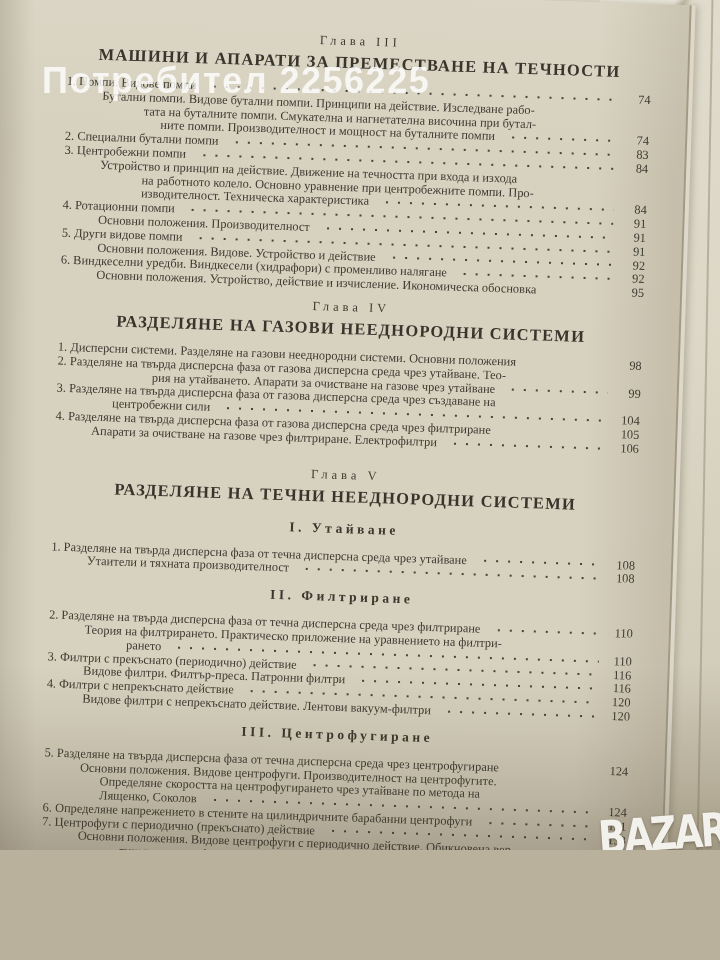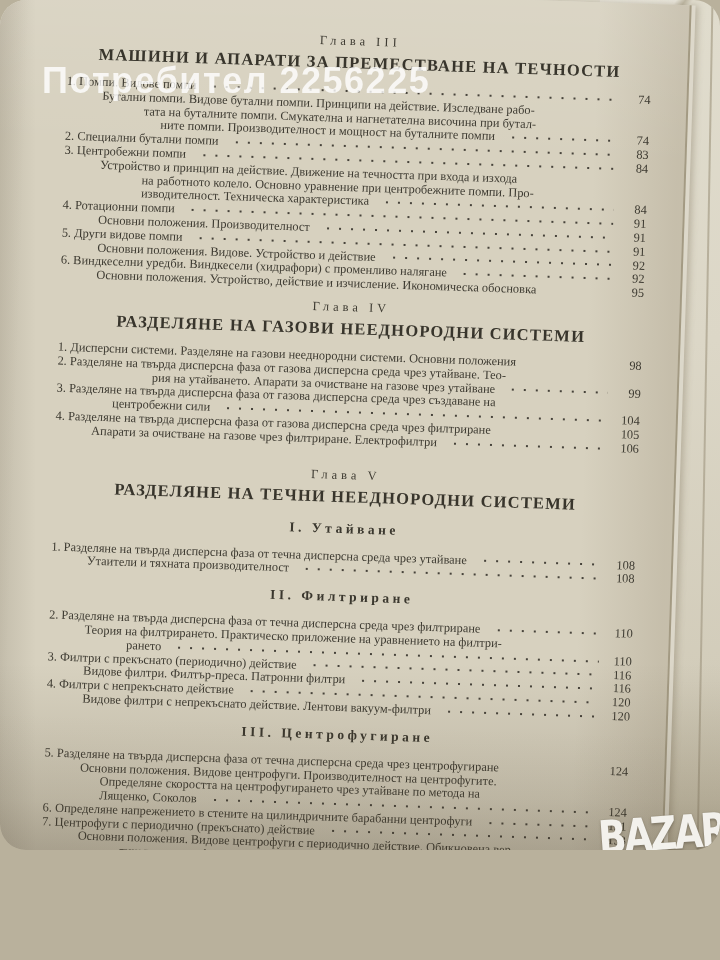--- a/index.html
+++ b/index.html
@@ -1,18 +1,18 @@
 <!DOCTYPE html>
 <html><head>
 <meta charset="utf-8">
 <style>
   html,body{margin:0;padding:0;}
   body{width:720px;height:960px;overflow:hidden;background:#b9b19c;font-family:"Liberation Serif",serif;}
   .photo{position:relative;width:720px;height:850px;overflow:hidden;
-    background:linear-gradient(to bottom,#e0dccd 0%,#dcd7c7 40%,#d2ccba 80%,#c3bba5 100%);border-radius:26px;}
+    background:linear-gradient(to bottom,#e0dccd 0%,#dcd7c7 40%,#d2ccba 80%,#c3bba5 100%);}
   
   .edge2{position:absolute;left:703px;top:-10px;width:2px;height:990px;background:linear-gradient(to bottom,rgba(150,140,115,.55),rgba(120,108,85,.35));transform:rotate(1deg);}
   .corner-line{position:absolute;left:600px;top:-6px;width:130px;height:70px;
     background:linear-gradient(128deg,rgba(255,255,255,.25) 44%,rgba(140,128,100,.4) 49%,rgba(0,0,0,0) 53%);}
   
   .page{position:absolute;left:-12px;top:-16px;width:702px;height:1012px;
     transform:rotate(1.9deg);transform-origin:60px 0px;
     background:
       linear-gradient(to bottom,rgba(255,255,255,.10),rgba(0,0,0,0) 16%,rgba(0,0,0,0) 72%,rgba(94,82,60,.14) 95%),
       linear-gradient(to right,rgba(110,96,70,.12),rgba(0,0,0,0) 6%,rgba(0,0,0,0) 87%,rgba(120,105,80,.18) 99%),

